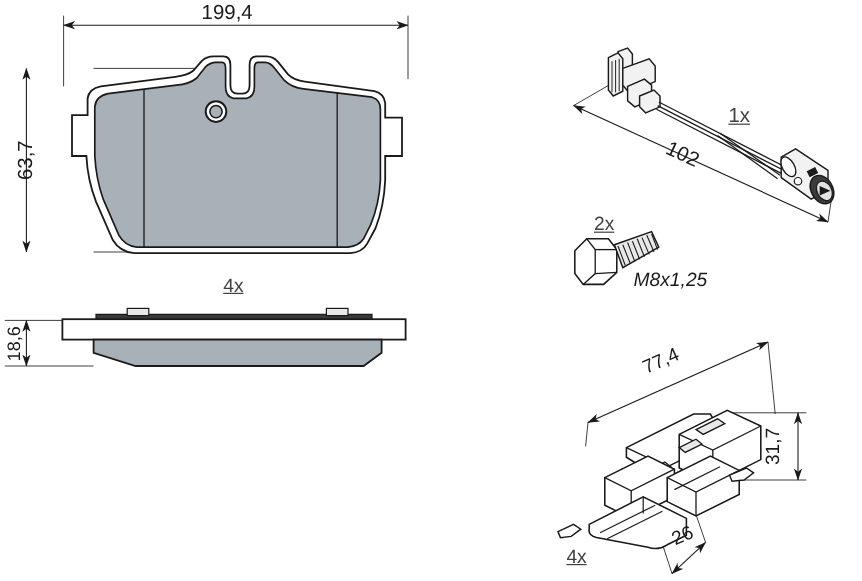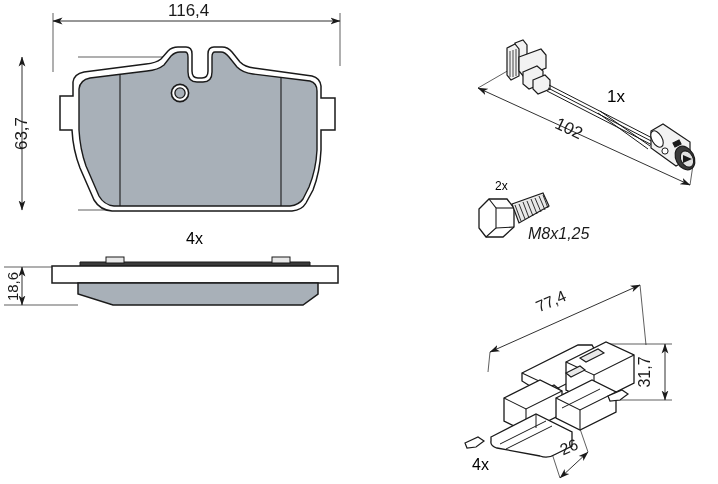--- a/index.html
+++ b/index.html
@@ -26,24 +26,25 @@
     position: absolute;
     font-family: "Liberation Sans", sans-serif;
     color: #1a1a1a;
     white-space: nowrap;
     line-height: 1;
     user-select: none;
   }
   .qty-label {
     position: absolute;
     font-family: "Liberation Sans", sans-serif;
-    color: #000000;
+    color: #404040;
     white-space: nowrap;
     line-height: 1;
     user-select: none;
+    text-decoration: underline;
   }
   .rot90 {
     transform: rotate(-90deg);
     transform-origin: 50% 50%;
   }
 </style>
 </head>
 <body>
 
 <svg id="sheet" viewBox="0 0 718 484" xmlns="http://www.w3.org/2000/svg">
@@ -308,33 +309,33 @@
       <path d="M 562,408 L 600,389" fill="none" stroke-width="1"></path>
     </g>
 
     <g fill="#ffffff" stroke="#1a1a1a" stroke-width="1.2">
       <path d="M 608,396 L 622,390 L 628,394 L 620,400 L 610,401 Z"></path>
       <path d="M 465,443 L 478,437 L 484,441 L 476,447 L 467,448 Z"></path>
     </g>
   </g>
 </svg>
 
-<div class="dim-label" style="left:168px; top:2px; font-size:17px;">116,4</div>
+<div class="dim-label" style="left:168px; top:2px; font-size:17px;">199,4</div>
 
 <div class="dim-label rot90" style="left:-9px; top:125px; width:60px; text-align:center; font-size:17px;">63,7</div>
 
 <div class="qty-label" style="left:186px; top:231px; font-size:16px;">4x</div>
 
 <div class="dim-label rot90" style="left:-18px; top:279px; width:60px; text-align:center; font-size:15px;">18,6</div>
 
 <div class="qty-label" style="left:607px; top:88px; font-size:17px;">1x</div>
 
 <div class="dim-label" style="left:556px; top:114px; font-size:17px; transform:rotate(25deg); transform-origin:0 50%;">102</div>
 
-<div class="qty-label" style="left:495px; top:180px; font-size:12px;">2x</div>
+<div class="qty-label" style="left:495px; top:180px; font-size:16px;">2x</div>
 
 <div class="dim-label" style="left:528px; top:226px; font-size:16px;font-style:italic;">M8x1,25</div>
 
 <div class="dim-label" style="left:537px; top:300px; font-size:16px; transform:rotate(-24deg); transform-origin:0 50%;">77,4</div>
 
 <div class="dim-label rot90" style="left:615px; top:364px; width:60px; text-align:center; font-size:16px;">31,7</div>
 
 <div class="dim-label" style="left:561px; top:443px; font-size:16px; transform:rotate(-24deg); transform-origin:0 50%;">26</div>
 
 <div class="qty-label" style="left:472px; top:457px; font-size:16px;">4x</div>

